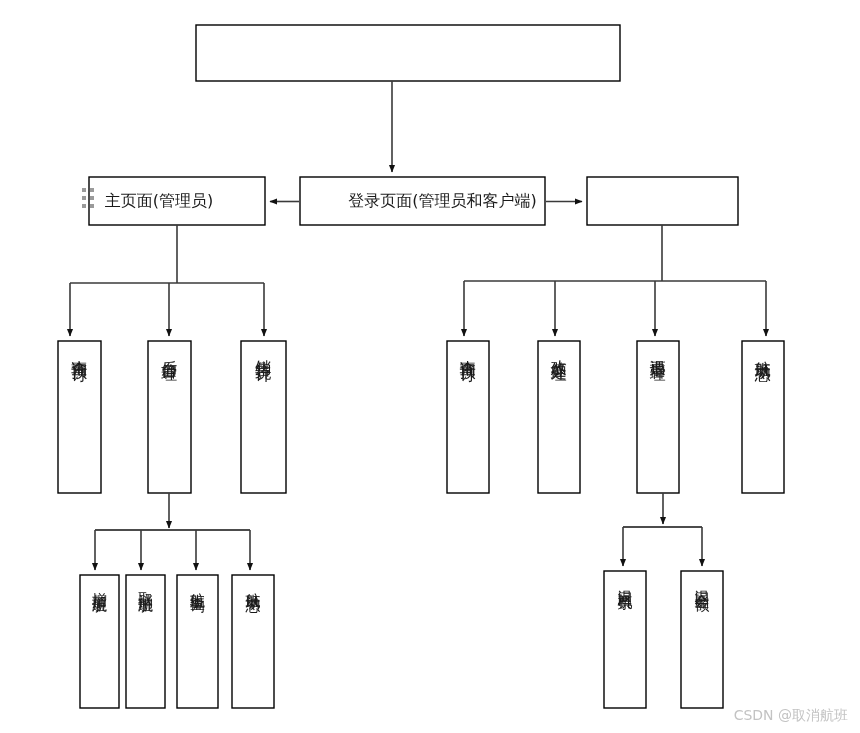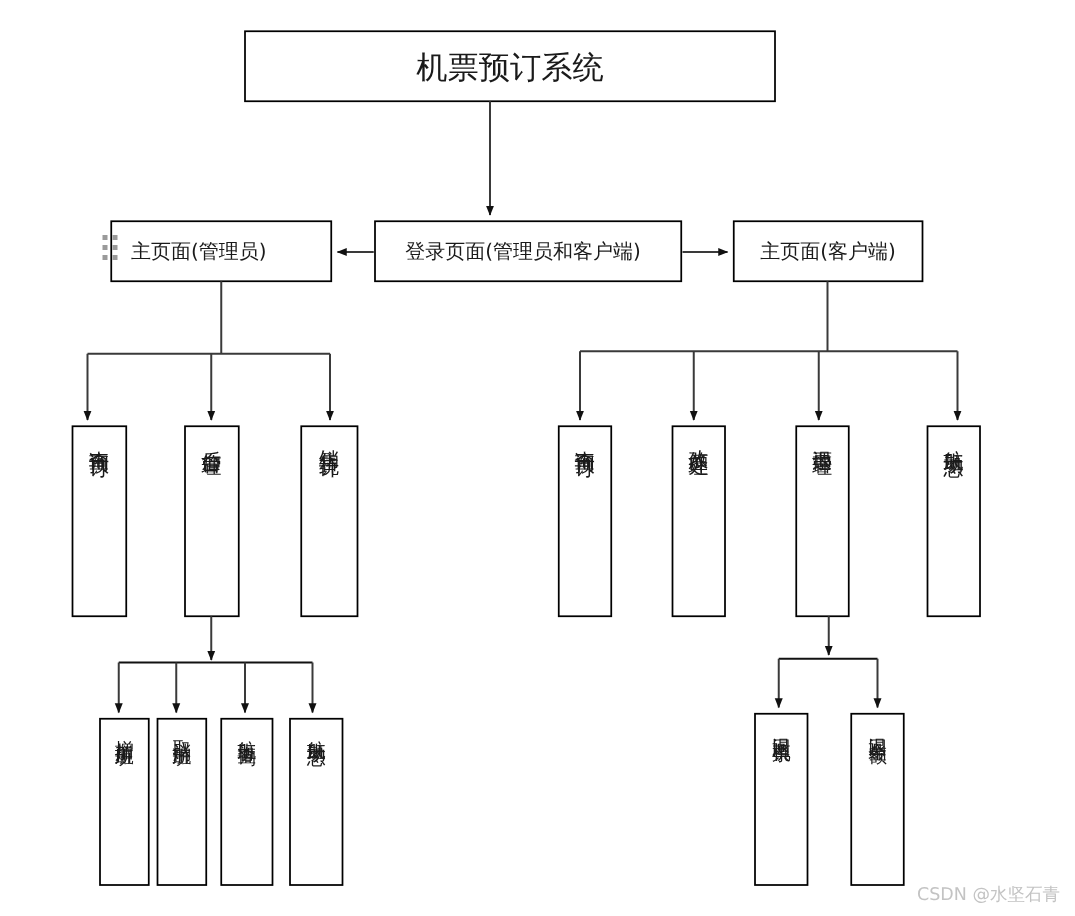--- a/index.html
+++ b/index.html
@@ -153,25 +153,23 @@
     <path class="edge" d="M 141,530 L 141,570" marker-end="url(#arrow)"></path>
     <path class="edge" d="M 196,530 L 196,570" marker-end="url(#arrow)"></path>
     <path class="edge" d="M 250,530 L 250,570" marker-end="url(#arrow)"></path>
 
     <path class="edge" d="M 663,493 L 663,524" marker-end="url(#arrow)"></path>
     <path class="edge-dark" d="M 623,527 L 702,527"></path>
     <path class="edge" d="M 623,527 L 623,566" marker-end="url(#arrow)"></path>
     <path class="edge" d="M 702,527 L 702,566" marker-end="url(#arrow)"></path>
   </svg>
 
-  <div class="node-label label-horizontal title-label" style="left:196px; top:25px; width:424px; height:56px;">机票预订系统</div>
 
   <div class="node-label label-horizontal row2-label" style="left:89px; top:177px; width:140px; height:48px;">主页面(管理员)</div>
-  <div class="node-label label-horizontal row2-label" style="left:284px; top:177px; width:245px; height:48px;padding-left:24px;">登录页面(管理员和客户端)</div>
-  <div class="node-label label-horizontal row2-label" style="left:587px; top:177px; width:151px; height:48px;">主页面(客户端)</div>
+  <div class="node-label label-horizontal row2-label" style="left:308px; top:177px; width:245px; height:48px;padding-left:24px;">登录页面(管理员和客户端)</div>
 
   <div class="node-label label-vertical leaf-label" style="left:58px; top:341px; width:43px; height:152px; justify-content:flex-start; padding-top:6px;">查询预订</div>
   <div class="node-label label-vertical leaf-label" style="left:148px; top:341px; width:43px; height:152px; justify-content:flex-start; padding-top:6px;">后台管理</div>
   <div class="node-label label-vertical leaf-label" style="left:241px; top:341px; width:45px; height:152px; justify-content:flex-start; padding-top:6px;">销售统计</div>
 
   <div class="node-label label-vertical leaf-label" style="left:447px; top:341px; width:42px; height:152px; justify-content:flex-start; padding-top:6px;">查询预订</div>
   <div class="node-label label-vertical leaf-label" style="left:538px; top:341px; width:42px; height:152px; justify-content:flex-start; padding-top:6px;">改签处理</div>
   <div class="node-label label-vertical leaf-label" style="left:637px; top:341px; width:42px; height:152px; justify-content:flex-start; padding-top:6px;">退票管理</div>
   <div class="node-label label-vertical leaf-label" style="left:742px; top:341px; width:42px; height:152px; justify-content:flex-start; padding-top:6px;">航班动态</div>
 
@@ -185,15 +183,15 @@
 
   <div class="handle-dots">
     <i></i>
     <i></i>
     <i></i>
     <i></i>
     <i></i>
     <i></i>
   </div>
 
-  <div class="watermark">CSDN @水坚石青</div>
+  <div class="watermark">CSDN @取消航班</div>
 
 </div>
 
 </body></html>

